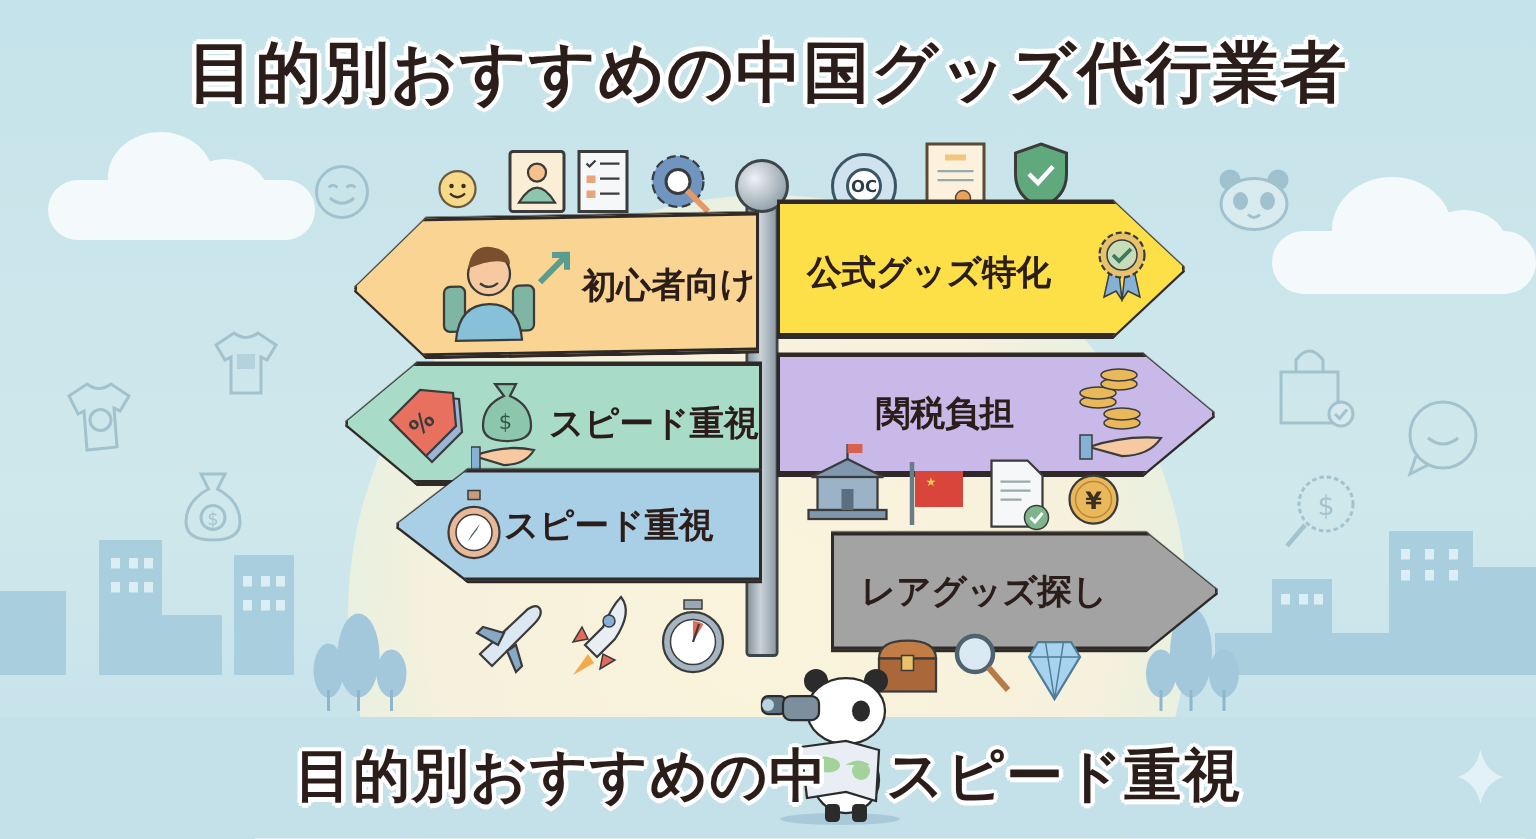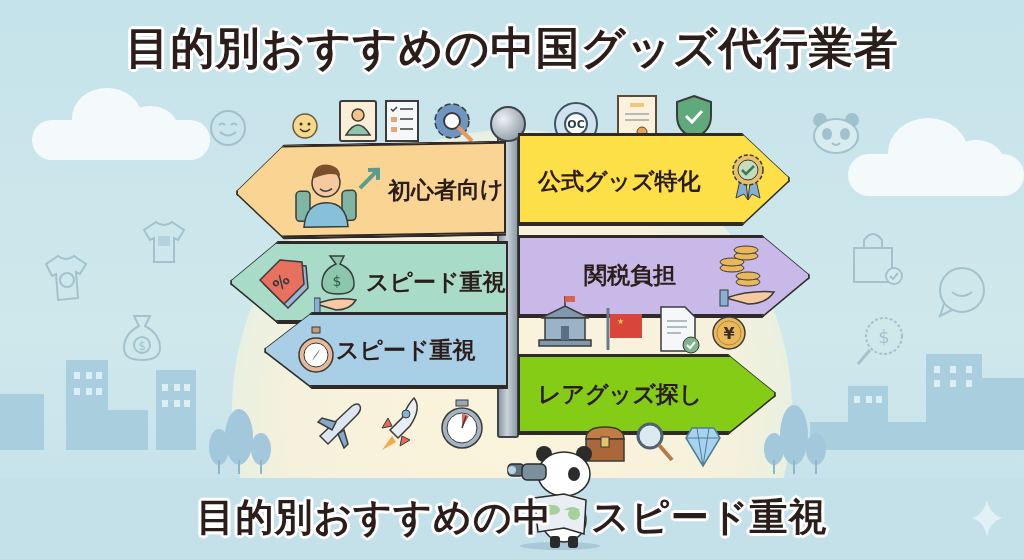--- a/index.html
+++ b/index.html
@@ -315,21 +315,21 @@
   <circle cx="32" cy="40" r="8" fill="#7fb58d" stroke="#3b3b3b" stroke-width="1"></circle>
   <path d="M28 40 l3 3 l5 -6" fill="none" stroke="#fff" stroke-width="2"></path>
 </svg>
 <svg class="abs" style="left:711px;top:315px" width="36" height="36">
   <circle cx="18" cy="18" r="16" fill="#e8b85a" stroke="#3b3b3b" stroke-width="1.5"></circle>
   <circle cx="18" cy="18" r="12" fill="none" stroke="#b8873a" stroke-width="1"></circle>
   <text x="18" y="24" font-size="16" font-weight="bold" text-anchor="middle" fill="#3b2e22" font-family="DejaVu Sans, sans-serif">¥</text>
 </svg>
 
 <div class="sign-wrap" style="left:518px;top:355px;">
-  <div class="sign sign-right" style="width:258px;height:78px;background:#84cc16;">
+  <div class="sign sign-right" style="width:258px;height:78px;background:#a3a3a3;margin-left:36px;">
     <span class="label" style="position:absolute;left:18px;top:22px;">レアグッズ探し</span>
   </div>
 </div>
 
 <svg class="abs" style="left:316px;top:400px" width="50" height="50">
   <path d="M4 36 L36 6 q6 -4 8 0 q2 4 -4 10 L12 44 Z" fill="#dce8f1" stroke="#3b3b3b" stroke-width="1.5"></path>
   <path d="M20 22 L6 18 L2 22 L16 30 Z M28 30 L32 44 L28 48 L22 34 Z" fill="#86a9c8" stroke="#3b3b3b" stroke-width="1.5"></path>
 </svg>
 <svg class="abs" style="left:378px;top:396px" width="48" height="58">
   <path d="M36 2 q8 10 -4 28 L20 42 L12 34 L24 22 Q30 8 36 2 Z" fill="#e8eef3" stroke="#3b3b3b" stroke-width="1.5"></path>

